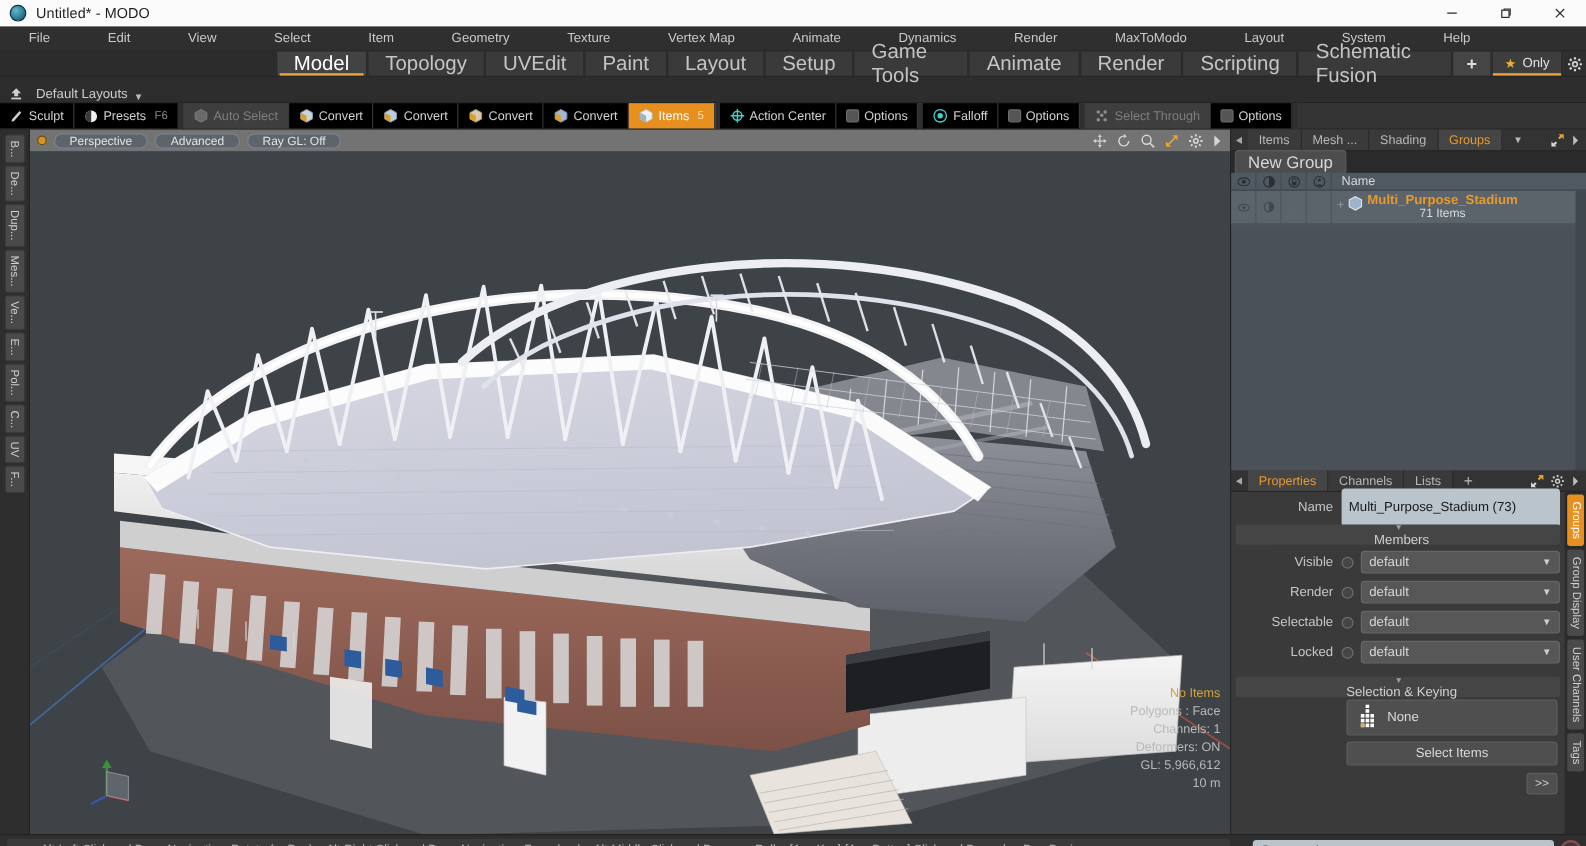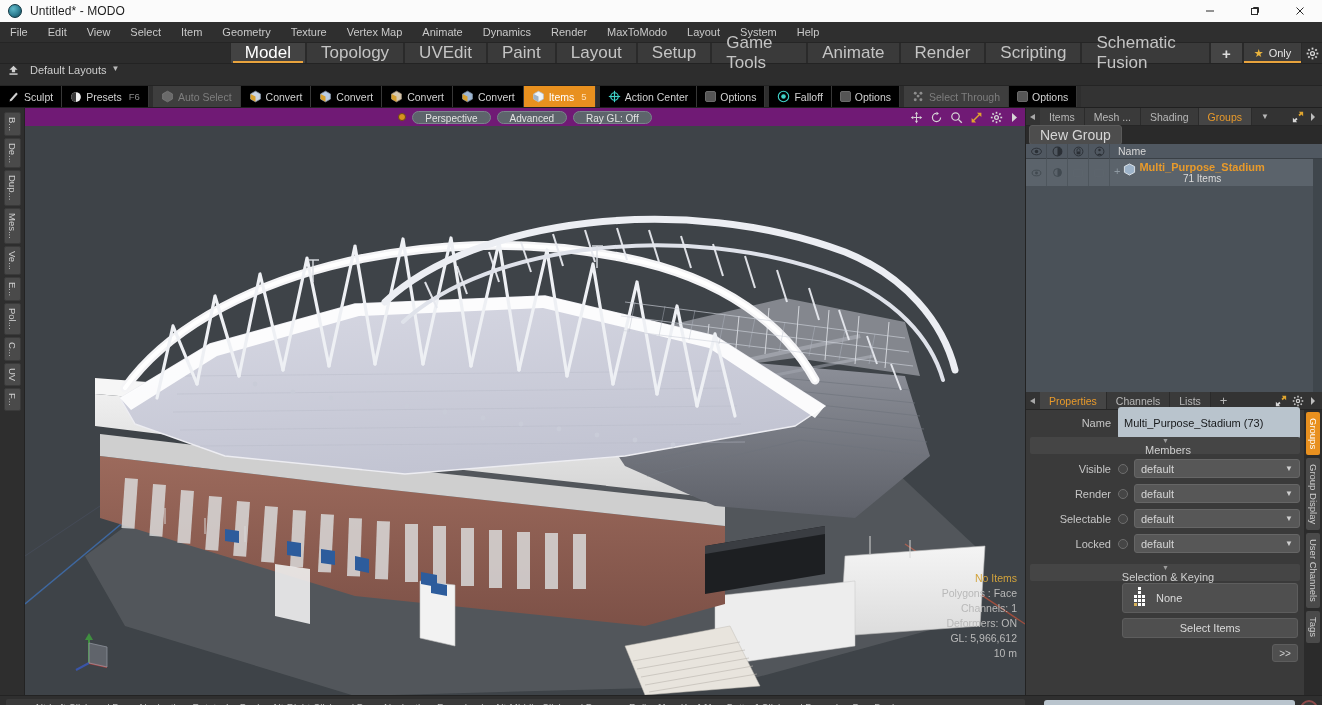--- a/index.html
+++ b/index.html
@@ -27,21 +27,21 @@
   .titlebar .ttext { color: #1d1d1d; font-size: 12px; letter-spacing: .1px; }
   .winbtns { position: absolute; right: 0; top: 0; height: 22px; display: flex; }
   .winbtn { width: 45px; height: 22px; display: flex; align-items: center; justify-content: center; color: #2a2a2a; }
   .winbtn svg { display: block; }
 
   
   .menubar {
     height: 21px; background: #2f2f2f; display: flex; align-items: center;
     border-bottom: 1px solid #252525;
   }
-  .menuitem { padding: 0 10px; height: 21px; line-height: 21px; color: #c9c9c9; font-size: 11px; }
+  .menuitem { padding: 0 24px; height: 21px; line-height: 21px; color: #c9c9c9; font-size: 11px; }
 
   
   .layoutbar {
     height: 21px; background: #333; display: flex; align-items: stretch;
     border-bottom: 1px solid #232323; position: relative;
   }
   .ltab {
     padding: 0 14px; display: flex; align-items: center; font-size: 17px;
     color: #c4c4c4; background: #3a3a3a; border-left: 1px solid #2a2a2a;
     border-right: 1px solid #2a2a2a; position: relative;
@@ -59,21 +59,21 @@
     border-left: 1px solid #2a2a2a;
   }
   .onlybtn::after {
     content: ""; position: absolute; left: 0; right: 0; bottom: 0; height: 2px; background: #e8a33d;
   }
   .star { color: #e8b33d; font-size: 11px; }
   .gearbtn { width: 28px; display: flex; align-items: center; justify-content: center;
     background: #2f2f2f; border-left: 1px solid #2a2a2a; }
 
   
-  .dlbar { height: 22px; background: #2d2d2d; display: flex; align-items: flex-start;
+  .dlbar { height: 22px; background: #2d2d2d; display: flex; align-items: flex-end;
     border-bottom: 1px solid #242424; }
   .dlbar .uparrow { width: 26px; display:flex; align-items:center; justify-content:center; }
   .dlbar .dltext { font-size: 11px; color: #cdcdcd; margin-left: 4px; }
   .caret { font-size: 8px; margin-left: 5px; color: #bbb; }
 
   
   .toolbar { height: 22px; background: #383838; display: flex; align-items: stretch;
     border-bottom: 1px solid #202020; }
   .tgroup { display: flex; align-items: stretch; background: #3f3f3f;
             border-right: 4px solid #2e2e2e; }
@@ -96,22 +96,22 @@
   .vtab {
     writing-mode: vertical-rl; text-orientation: mixed;
     background: #4a4a4a; color: #cfcfcf; font-size: 9.5px;
     padding: 4px 2px; margin-bottom: 2px; width: 17px;
     text-align: center; overflow: hidden; white-space: nowrap;
     border: 1px solid #3a3a3a; border-radius: 2px;
   }
 
   
   .viewwrap { flex: 1; position: relative; background: #3e4348; overflow: hidden; }
-  .vpbar { height: 18px; background: #701a75; display: flex; align-items: center;
-           padding: 0 6px; gap: 6px; position: relative; z-index: 5; justify-content: center; }
+  .vpbar { height: 18px; background: #737373; display: flex; align-items: center;
+           padding: 0 6px; gap: 6px; position: relative; z-index: 5; }
   .vpdot { width: 8px; height: 8px; border-radius: 50%; background: #d8931f; border:1px solid #6b4a10; }
   .vppill { padding: 0 12px; height: 13px; line-height: 13px; font-size: 10px;
             color: #e3e3e3; border: 1px solid #7a838c; border-radius: 7px; background: #5d646b; }
   .vpicons { position: absolute; right: 6px; top: 0; height: 18px; display: flex;
              align-items: center; gap: 7px; }
   .vpicons svg { display: block; }
 
   .canvas3d { position: absolute; left: 0; top: 18px; right: 0; bottom: 0;
               background: linear-gradient(180deg,#3c4146 0%, #41464b 55%, #3a3f44 100%); }
   .hud { position: absolute; right: 8px; bottom: 34px; text-align: right;

